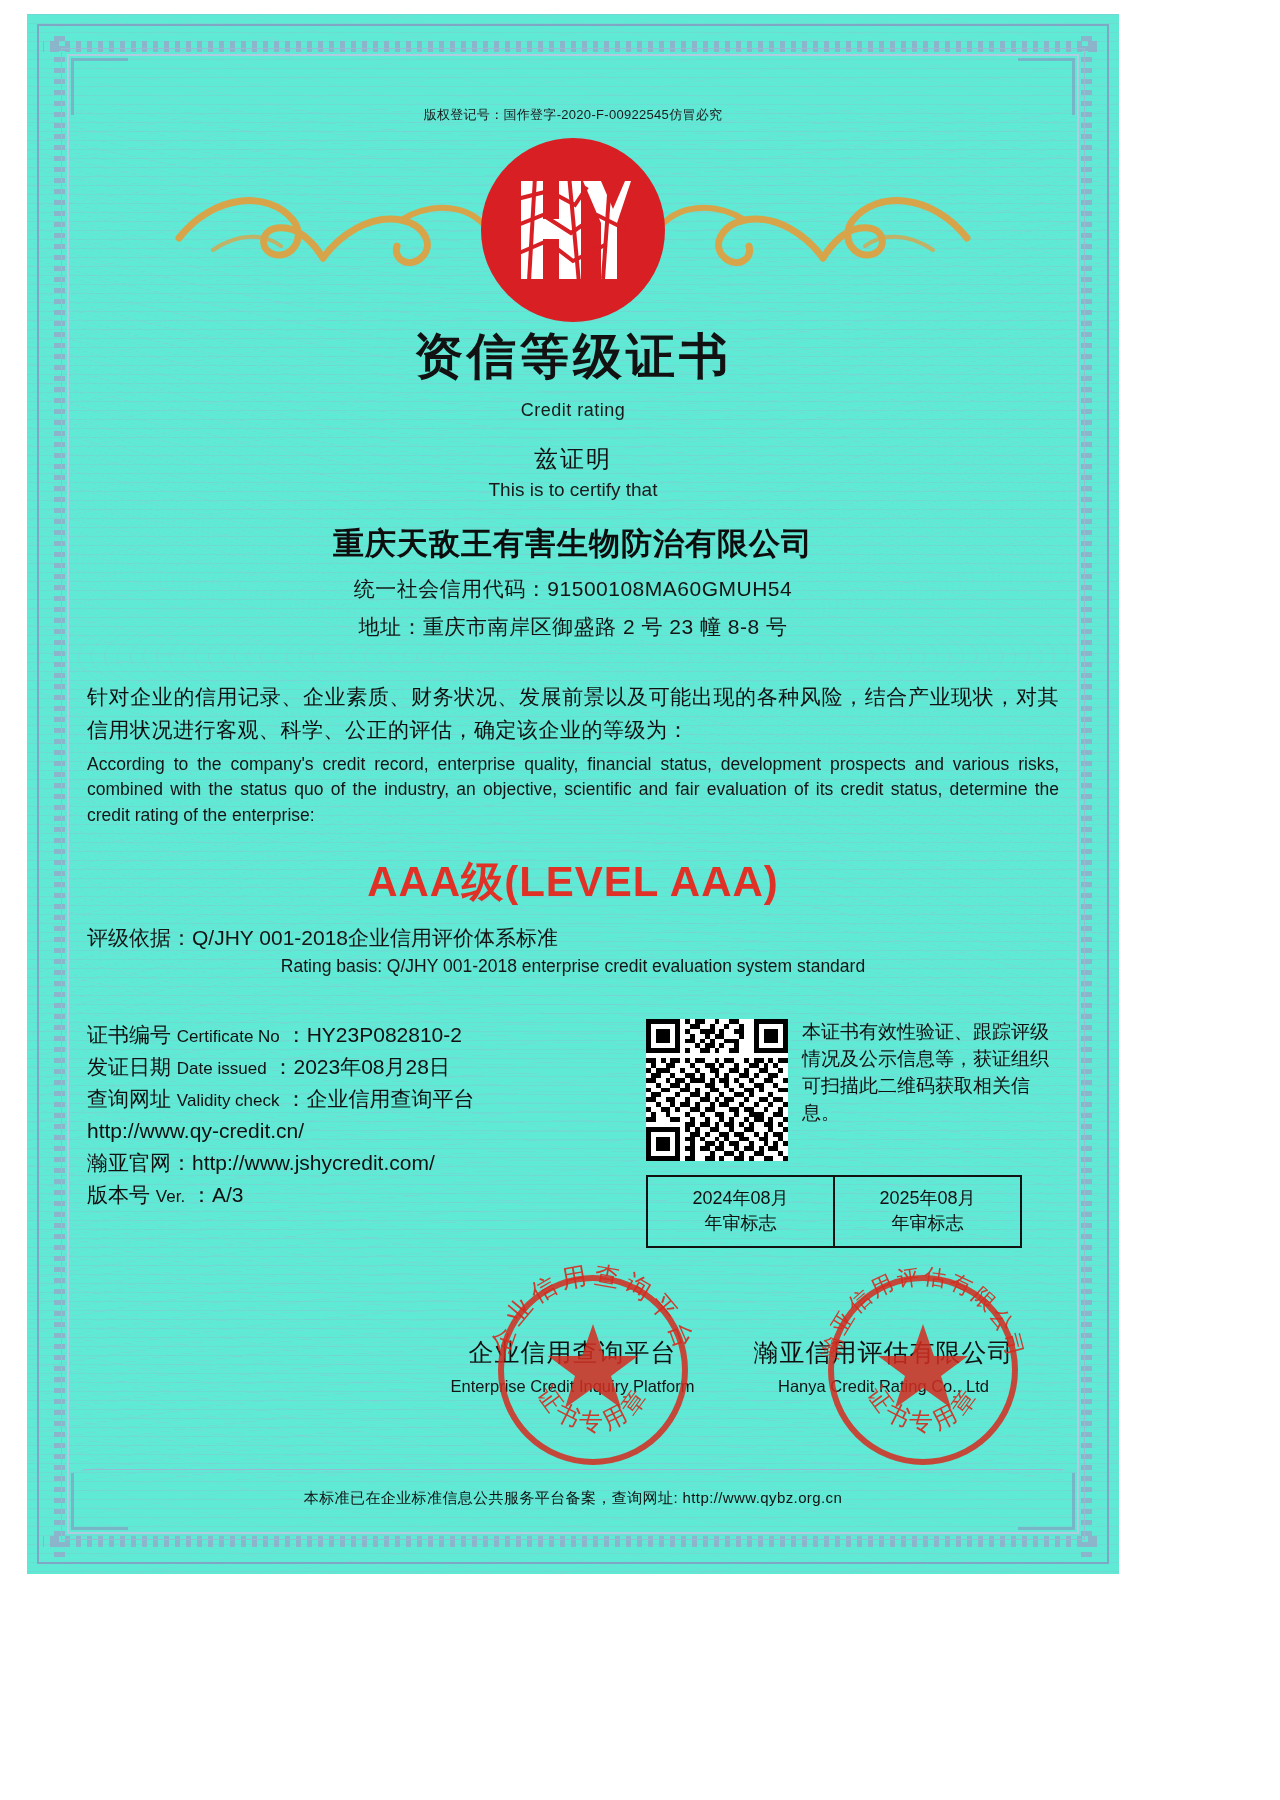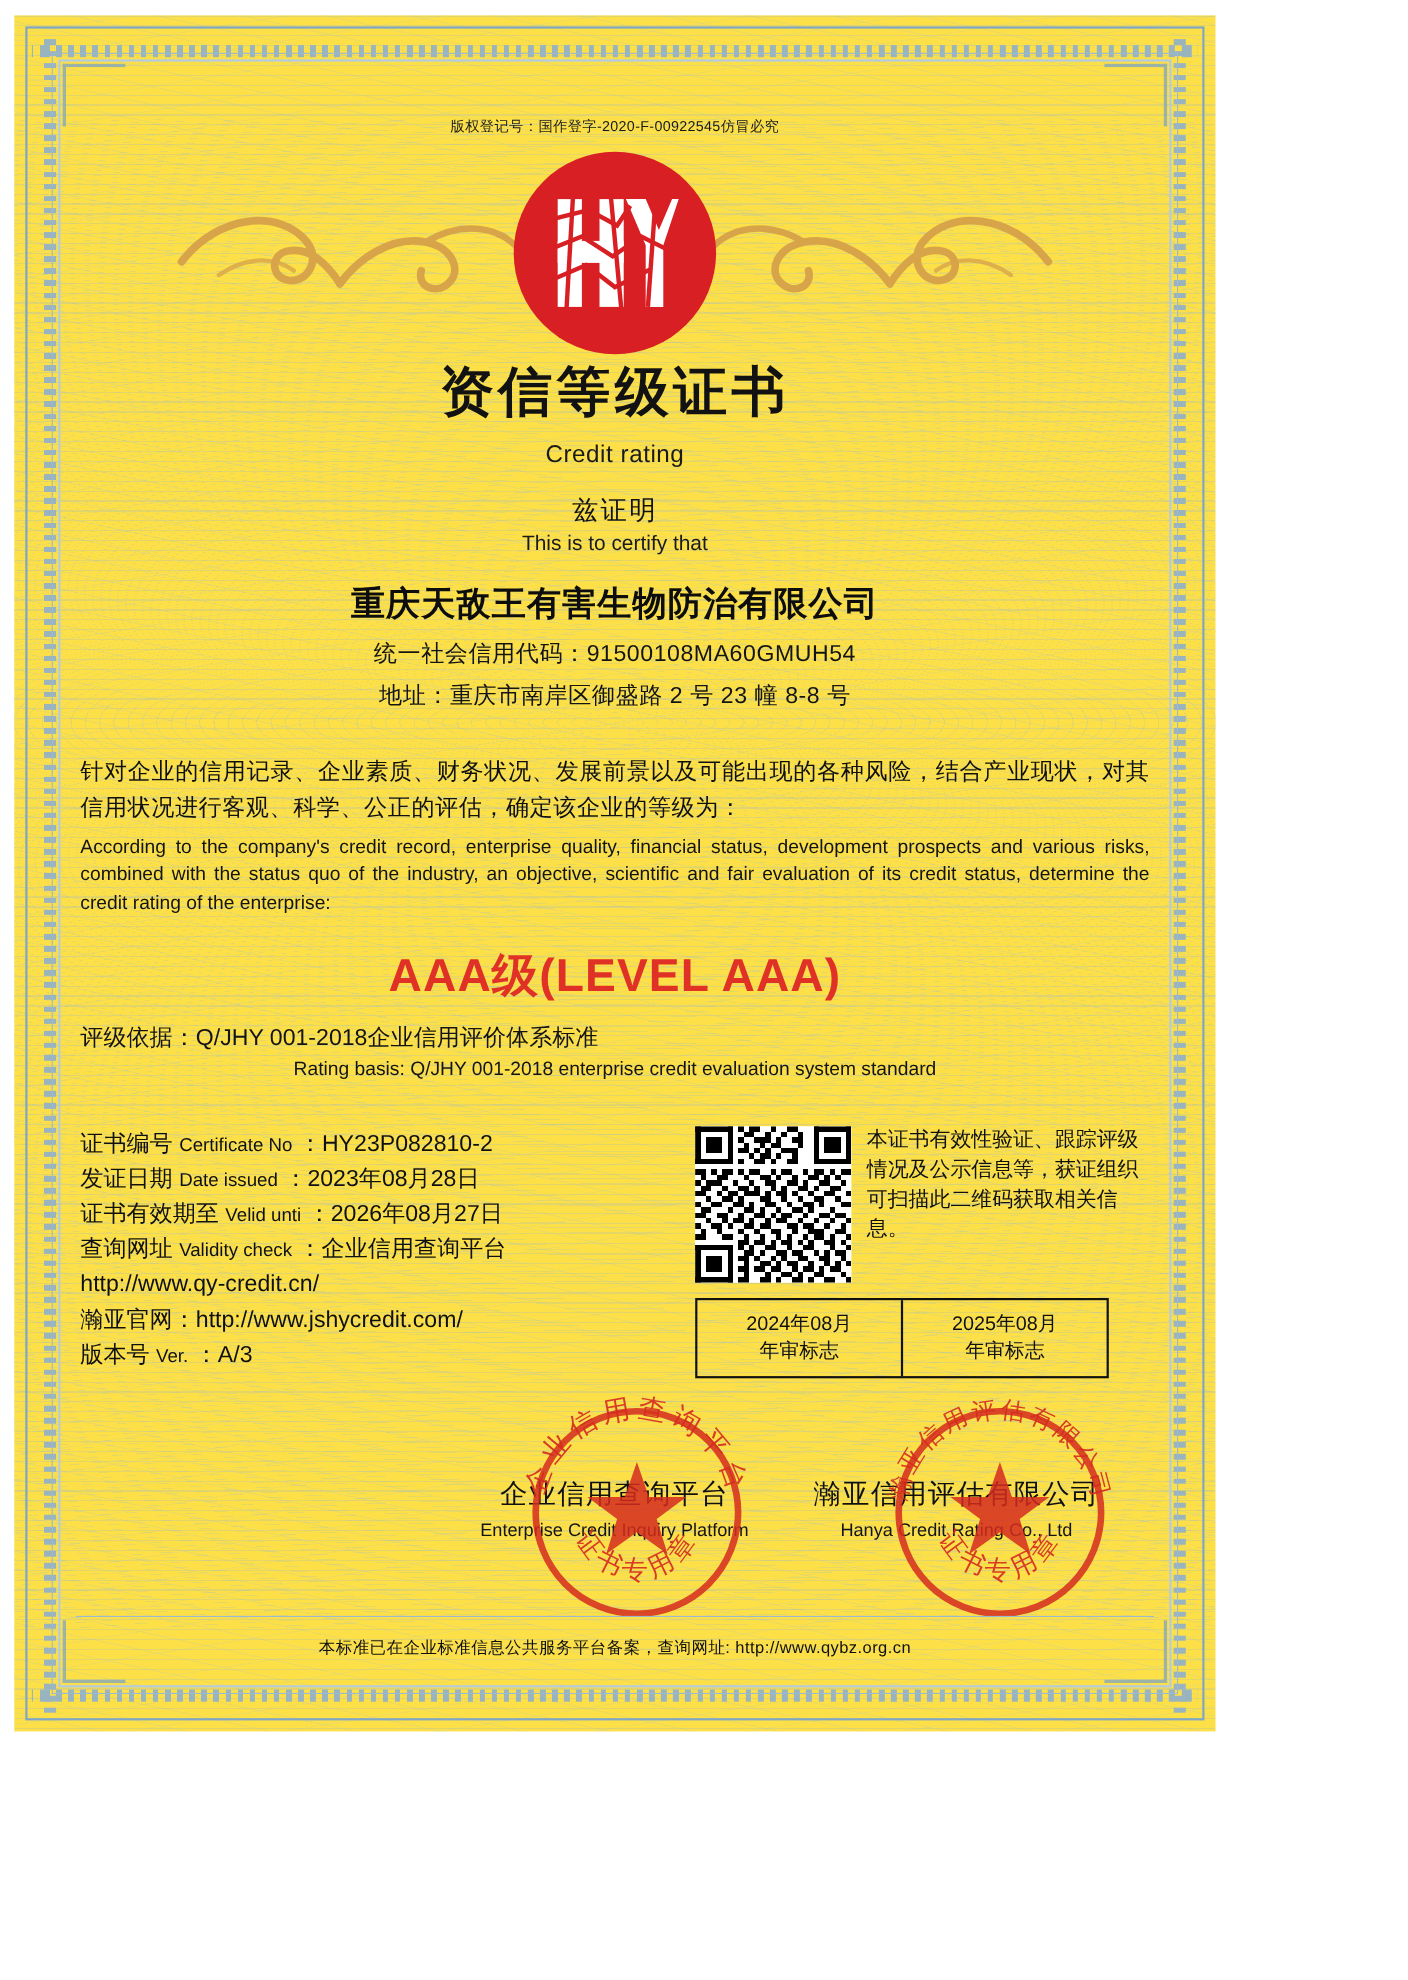--- a/index.html
+++ b/index.html
@@ -11,25 +11,25 @@
     width: 1280px;
     height: 1800px;
     font-family: "Liberation Sans", sans-serif;
     position: relative;
     overflow: hidden;
   }
 
   
   .cert-page {
     position: absolute;
-    left: 13px;
+    left: 27px;
     top: 14px;
     width: 1092px;
     height: 1560px;
-    background: #fde047;
+    background: #5eead4;
     overflow: hidden;
   }
 
   
   .wave-bg {
     position: absolute;
     inset: 0;
     background:
       repeating-linear-gradient(180deg,
         rgba(150,180,205,0.30) 0px,
@@ -169,21 +169,21 @@
   .title-cn {
     text-align: center;
     font-size: 49px;
     font-weight: bold;
     color: #121212;
     letter-spacing: 4px;
     margin-top: -6px;
   }
   .title-en {
     text-align: center;
-    font-size: 22px;
+    font-size: 18px;
     color: #1a1a1a;
     margin-top: 10px;
     letter-spacing: 0.5px;
   }
   .certify-cn {
     text-align: center;
     font-size: 24px;
     color: #121212;
     margin-top: 22px;
     letter-spacing: 2px;
@@ -439,25 +439,20 @@
       <div class="details-left">
         <div>
           <span>证书编号</span>
           <span class="lbl-en">Certificate No</span>
           <span>：HY23P082810-2</span>
         </div>
         <div>
           <span>发证日期</span>
           <span class="lbl-en">Date issued</span>
           <span>：2023年08月28日</span>
-        </div>
-        <div>
-          <span>证书有效期至</span>
-          <span class="lbl-en">Velid unti</span>
-          <span>：2026年08月27日</span>
         </div>
         <div>
           <span>查询网址</span>
           <span class="lbl-en">Validity check</span>
           <span>：企业信用查询平台</span>
         </div>
         <div>http://www.qy-credit.cn/</div>
         <div>瀚亚官网：http://www.jshycredit.com/</div>
         <div>
           <span>版本号</span>

